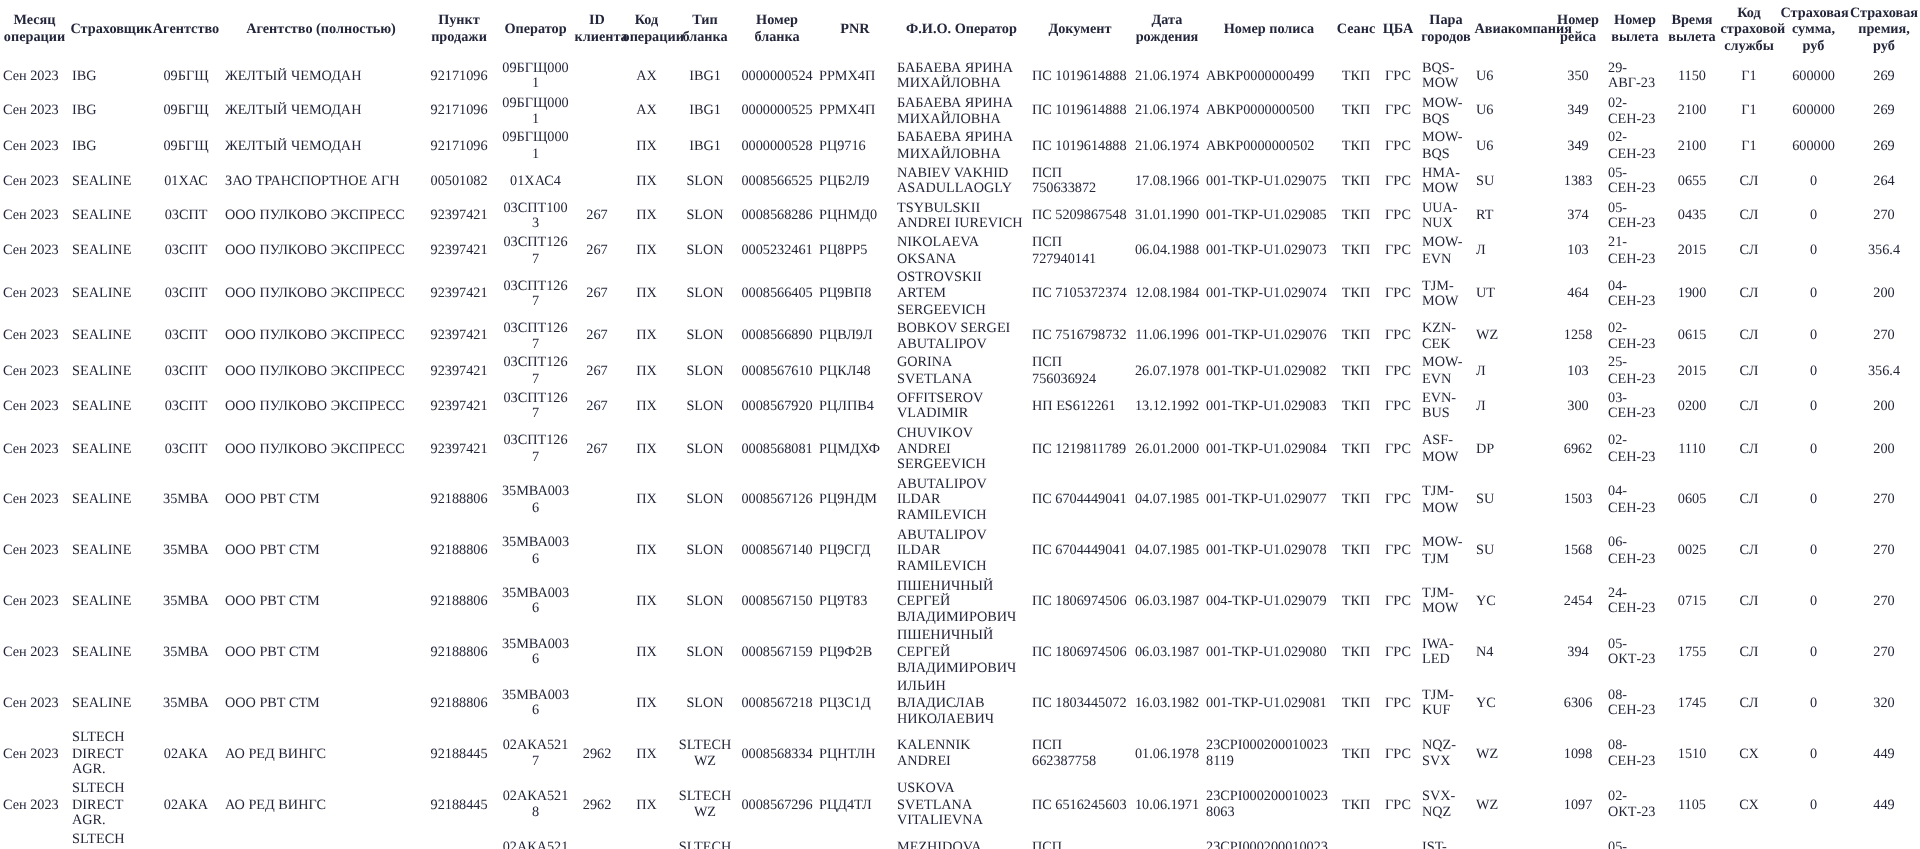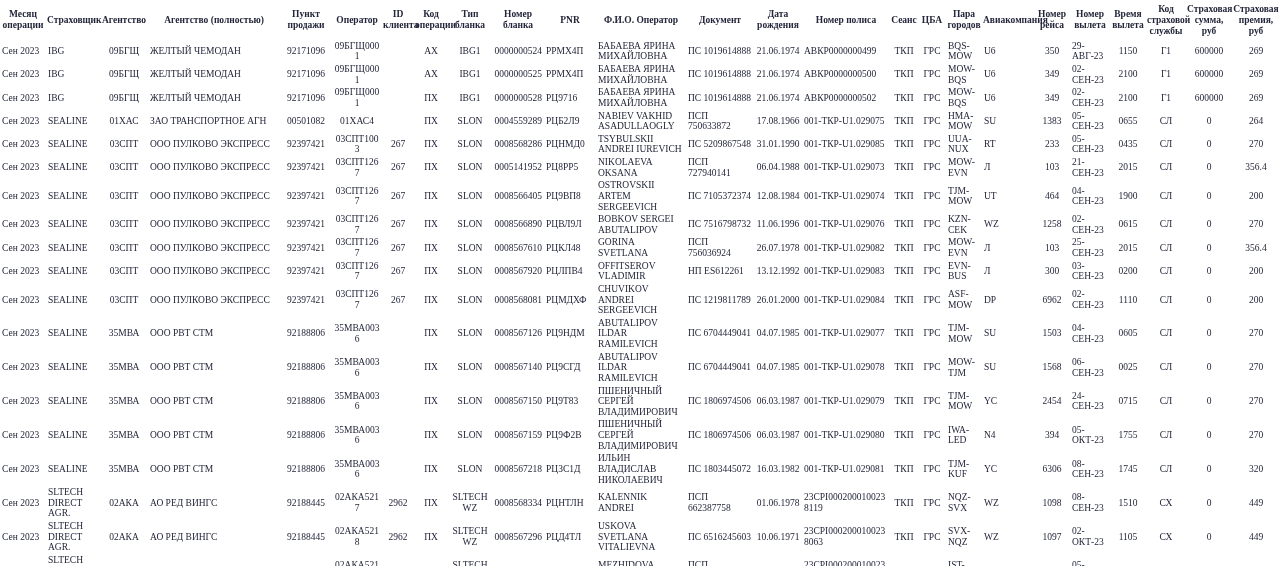--- a/index.html
+++ b/index.html
@@ -31,21 +31,21 @@
     font-size: 9.5px;
     vertical-align: middle;
     padding: 1px 2px;
     line-height: 1.12;
     word-wrap: break-word;
     overflow-wrap: break-word;
   }
   table.report tbody tr { height: 23px; }
   td.a-l { text-align: left; }
   td.a-c { text-align: center; }
-  td.a-r { text-align: right; }
+  td.a-r { text-align: center; }
 </style>
 </head>
 <body>
 
 <table class="report">
   <colgroup>
       <col style="width: 46px;">
       <col style="width: 54px;">
       <col style="width: 48px;">
       <col style="width: 132px;">
@@ -185,21 +185,21 @@
       <tr>
         <td class="a-l">Сен 2023</td>
         <td class="a-l">SEALINE</td>
         <td class="a-c">01ХАС</td>
         <td class="a-l">ЗАО ТРАНСПОРТНОЕ АГН</td>
         <td class="a-c">00501082</td>
         <td class="a-c">01ХАС4</td>
         <td class="a-c"></td>
         <td class="a-c">ПХ</td>
         <td class="a-c">SLON</td>
-        <td class="a-r">0004559289</td>
+        <td class="a-r">0008566525</td>
         <td class="a-l">РЦБ2Л9</td>
         <td class="a-l">NABIEV VAKHID ASADULLAOGLY</td>
         <td class="a-l">ПСП 750633872</td>
         <td class="a-c">17.08.1966</td>
         <td class="a-l">001-ТКР-U1.029075</td>
         <td class="a-c">ТКП</td>
         <td class="a-c">ГРС</td>
         <td class="a-l">HMA-MOW</td>
         <td class="a-l">SU</td>
         <td class="a-c">1383</td>
@@ -222,38 +222,38 @@
         <td class="a-r">0008568286</td>
         <td class="a-l">РЦНМД0</td>
         <td class="a-l">TSYBULSKII ANDREI IUREVICH</td>
         <td class="a-l">ПС 5209867548</td>
         <td class="a-c">31.01.1990</td>
         <td class="a-l">001-ТКР-U1.029085</td>
         <td class="a-c">ТКП</td>
         <td class="a-c">ГРС</td>
         <td class="a-l">UUA-NUX</td>
         <td class="a-l">RT</td>
-        <td class="a-c">233</td>
+        <td class="a-c">374</td>
         <td class="a-l">05-СЕН-23</td>
         <td class="a-c">0435</td>
         <td class="a-c">СЛ</td>
         <td class="a-c">0</td>
         <td class="a-c">270</td>
       </tr>
       <tr>
         <td class="a-l">Сен 2023</td>
         <td class="a-l">SEALINE</td>
         <td class="a-c">03СПТ</td>
         <td class="a-l">ООО ПУЛКОВО ЭКСПРЕСС</td>
         <td class="a-c">92397421</td>
         <td class="a-c">03СПТ1267</td>
         <td class="a-c">267</td>
         <td class="a-c">ПХ</td>
         <td class="a-c">SLON</td>
-        <td class="a-r">0005141952</td>
+        <td class="a-r">0005232461</td>
         <td class="a-l">РЦ8РР5</td>
         <td class="a-l">NIKOLAEVA OKSANA</td>
         <td class="a-l">ПСП 727940141</td>
         <td class="a-c">06.04.1988</td>
         <td class="a-l">001-ТКР-U1.029073</td>
         <td class="a-c">ТКП</td>
         <td class="a-c">ГРС</td>
         <td class="a-l">MOW-EVN</td>
         <td class="a-l">Л</td>
         <td class="a-c">103</td>
@@ -460,21 +460,21 @@
         <td class="a-c">92188806</td>
         <td class="a-c">35МВА0036</td>
         <td class="a-c"></td>
         <td class="a-c">ПХ</td>
         <td class="a-c">SLON</td>
         <td class="a-r">0008567150</td>
         <td class="a-l">РЦ9Т83</td>
         <td class="a-l">ПШЕНИЧНЫЙ СЕРГЕЙ ВЛАДИМИРОВИЧ</td>
         <td class="a-l">ПС 1806974506</td>
         <td class="a-c">06.03.1987</td>
-        <td class="a-l">001-ТКР-U1.029079</td>
+        <td class="a-l">004-ТКР-U1.029079</td>
         <td class="a-c">ТКП</td>
         <td class="a-c">ГРС</td>
         <td class="a-l">TJM-MOW</td>
         <td class="a-l">YC</td>
         <td class="a-c">2454</td>
         <td class="a-l">24-СЕН-23</td>
         <td class="a-c">0715</td>
         <td class="a-c">СЛ</td>
         <td class="a-c">0</td>
         <td class="a-c">270</td>

